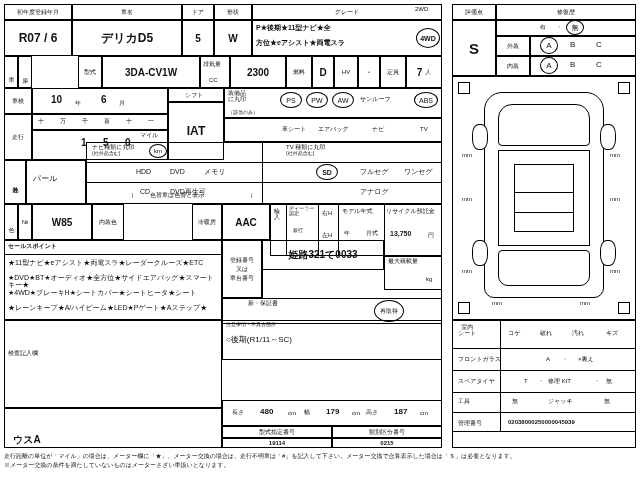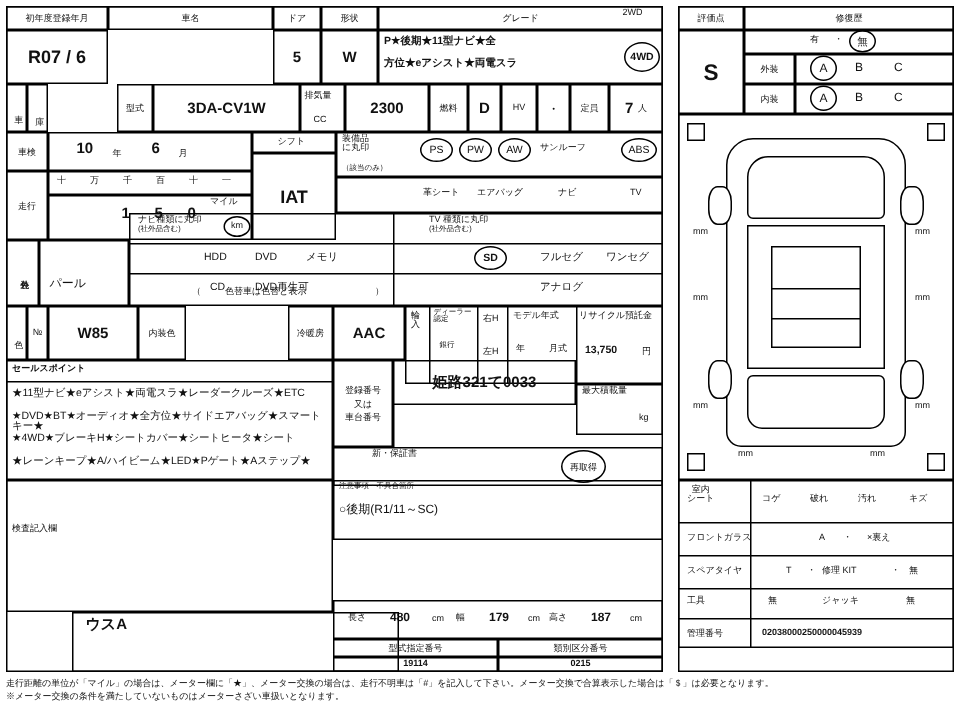--- a/index.html
+++ b/index.html
@@ -10,21 +10,21 @@
     font-family: "Liberation Sans", sans-serif;
     color: #111;
     overflow: hidden;
   }
   #sheet { position: relative; width: 640px; height: 480px; }
 
   .bx { position: absolute; border: 1px solid #000; }
   .lbl { position: absolute; font-size: 7px; line-height: 1.05; color: #111; }
   .val { position: absolute; line-height: 1.05; color: #111; }
   .ctr { display: flex; align-items: center; justify-content: center; text-align: center; }
-  .lft { display: flex; align-items: flex-start; margin-left: 44px; }
+  .lft { display: flex; align-items: flex-end; }
   .vert { writing-mode: vertical-rl; text-orientation: upright; }
 
   .hl { font-weight: bold; }
   .circ { border: 1.6px solid #000; border-radius: 50%; display:inline-flex; align-items:center; justify-content:center; }
   .oval { border: 1.6px solid #000; border-radius: 50%; display:inline-flex; align-items:center; justify-content:center; }
   .hline { position:absolute; background:#000; height:1px; }
   .vline { position:absolute; background:#000; width:1px; }
 
   .tiny { font-size: 6px; }
   .xs { font-size: 7px; }
@@ -56,20 +56,23 @@
   </div>
   <div class="bx ctr" style="left:214px; top:4px; width:38px; height:16px;">
     <span class="tiny">形状</span>
   </div>
   <div class="bx ctr" style="left:252px; top:4px; width:190px; height:16px;">
     <span class="tiny">グレード</span>
   </div>
 
   <div class="bx ctr" style="left:4px; top:20px; width:68px; height:36px;">
     <span class="lg hl">R07 / 6</span>
+  </div>
+  <div class="bx ctr" style="left:72px; top:20px; width:110px; height:36px;">
+    <span class="lg hl">デリカD5</span>
   </div>
   <div class="bx ctr" style="left:182px; top:20px; width:32px; height:36px;">
     <span class="md hl">5</span>
   </div>
   <div class="bx ctr" style="left:214px; top:20px; width:38px; height:36px;">
     <span class="md hl">W</span>
   </div>
   <div class="bx" style="left:252px; top:20px; width:190px; height:36px;">
     <div class="val xs hl" style="left:3px; top:3px; width:160px;">P★後期★11型ナビ★全</div>
     <div class="val xs hl" style="left:3px; top:18px; width:170px;">方位★eアシスト★両電スラ</div>
@@ -207,21 +210,21 @@
   <div class="lbl xs" style="left:404px; top:168px;">ワンセグ</div>
 
   <div class="lbl xs" style="left:140px; top:188px;">CD</div>
   <div class="lbl xs" style="left:170px; top:188px;">DVD再生可</div>
   <div class="lbl xs" style="left:360px; top:188px;">アナログ</div>
 
   <div class="bx ctr" style="left:4px; top:160px; width:22px; height:44px;">
     <span class="tiny vert">外装色</span>
   </div>
   <div class="bx" style="left:26px; top:160px; width:60px; height:44px;">
-    <div class="val sm" style="left:6px; top:24px;">パール</div>
+    <div class="val sm" style="left:6px; top:14px;">パール</div>
   </div>
   <div class="lbl tiny" style="left:128px; top:192px;">（</div>
   <div class="lbl tiny" style="left:150px; top:192px;">色替車は色替と表示</div>
   <div class="lbl tiny" style="left:250px; top:192px;">）</div>
 
   <div class="bx ctr" style="left:4px; top:204px; width:14px; height:36px;">
     <span class="tiny vert">色</span>
   </div>
   <div class="bx ctr" style="left:18px; top:204px; width:14px; height:36px;">
     <span class="tiny">№</span>

